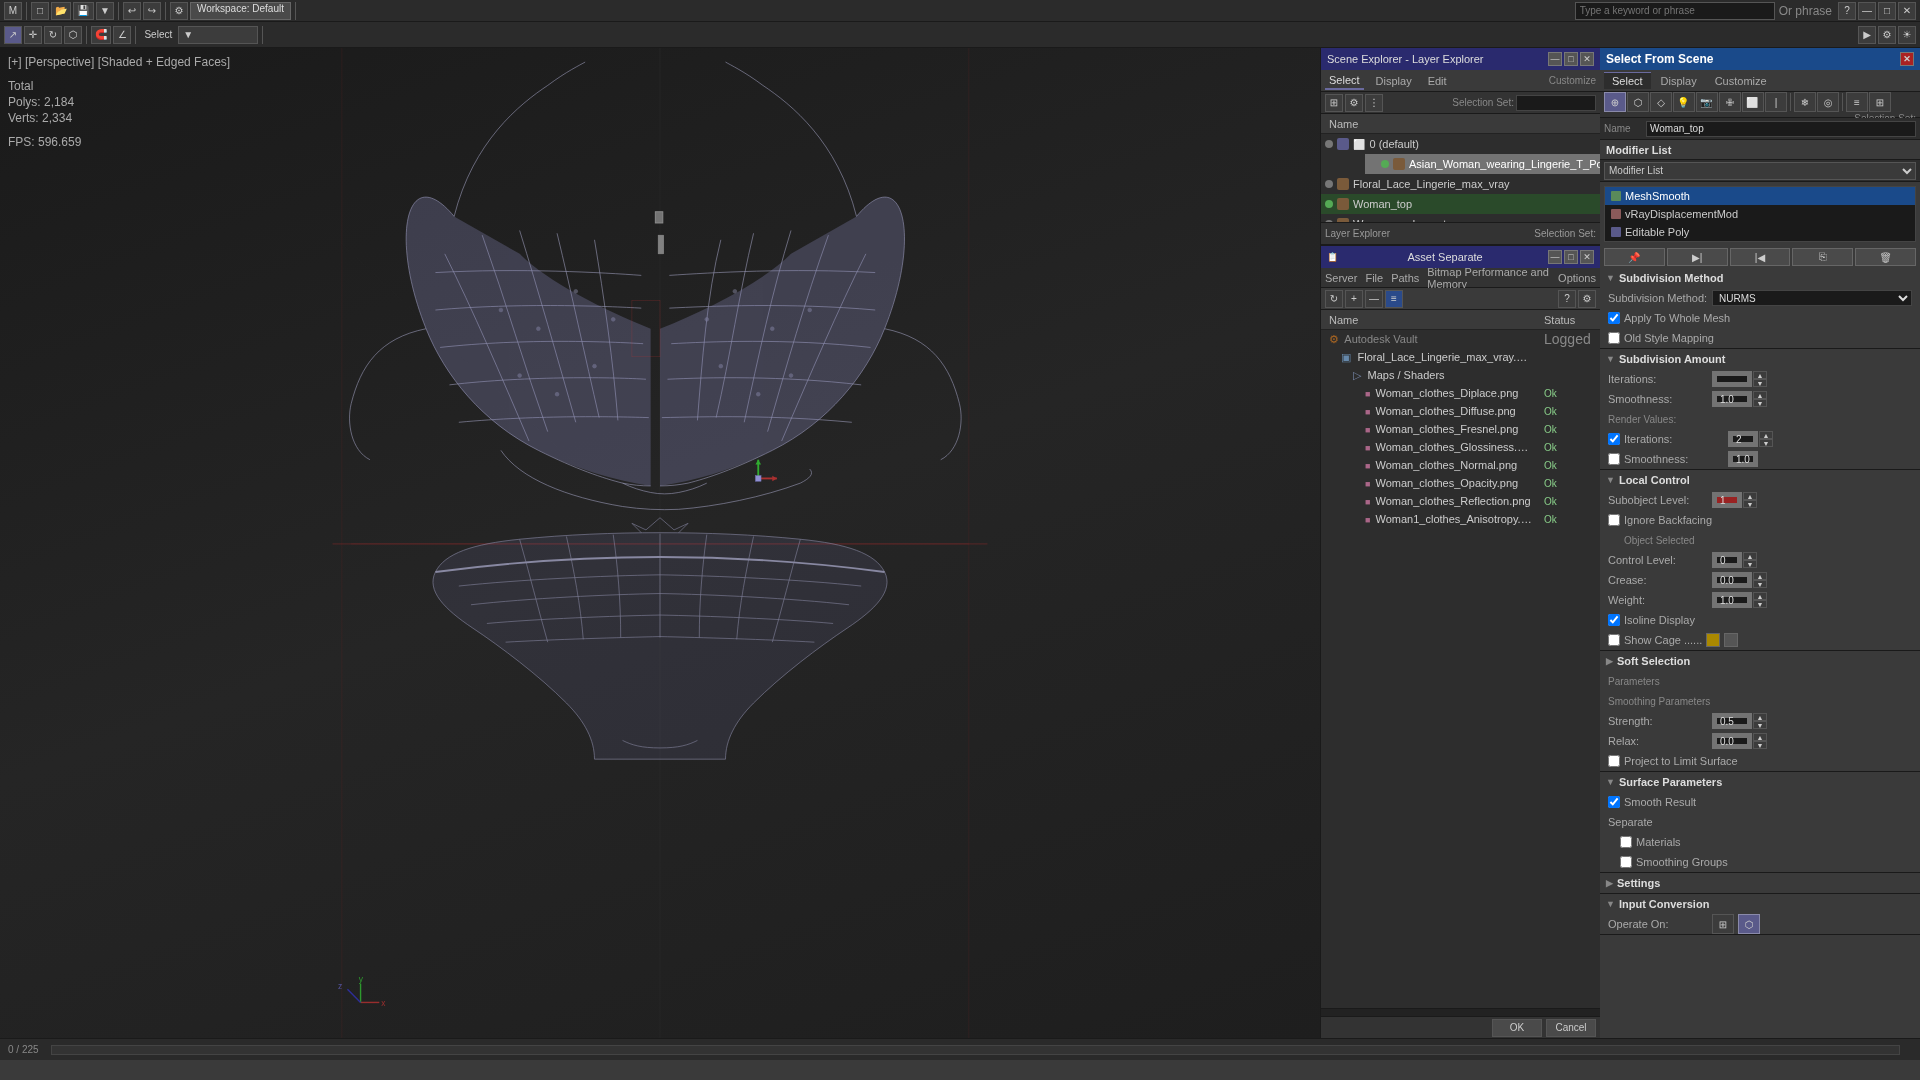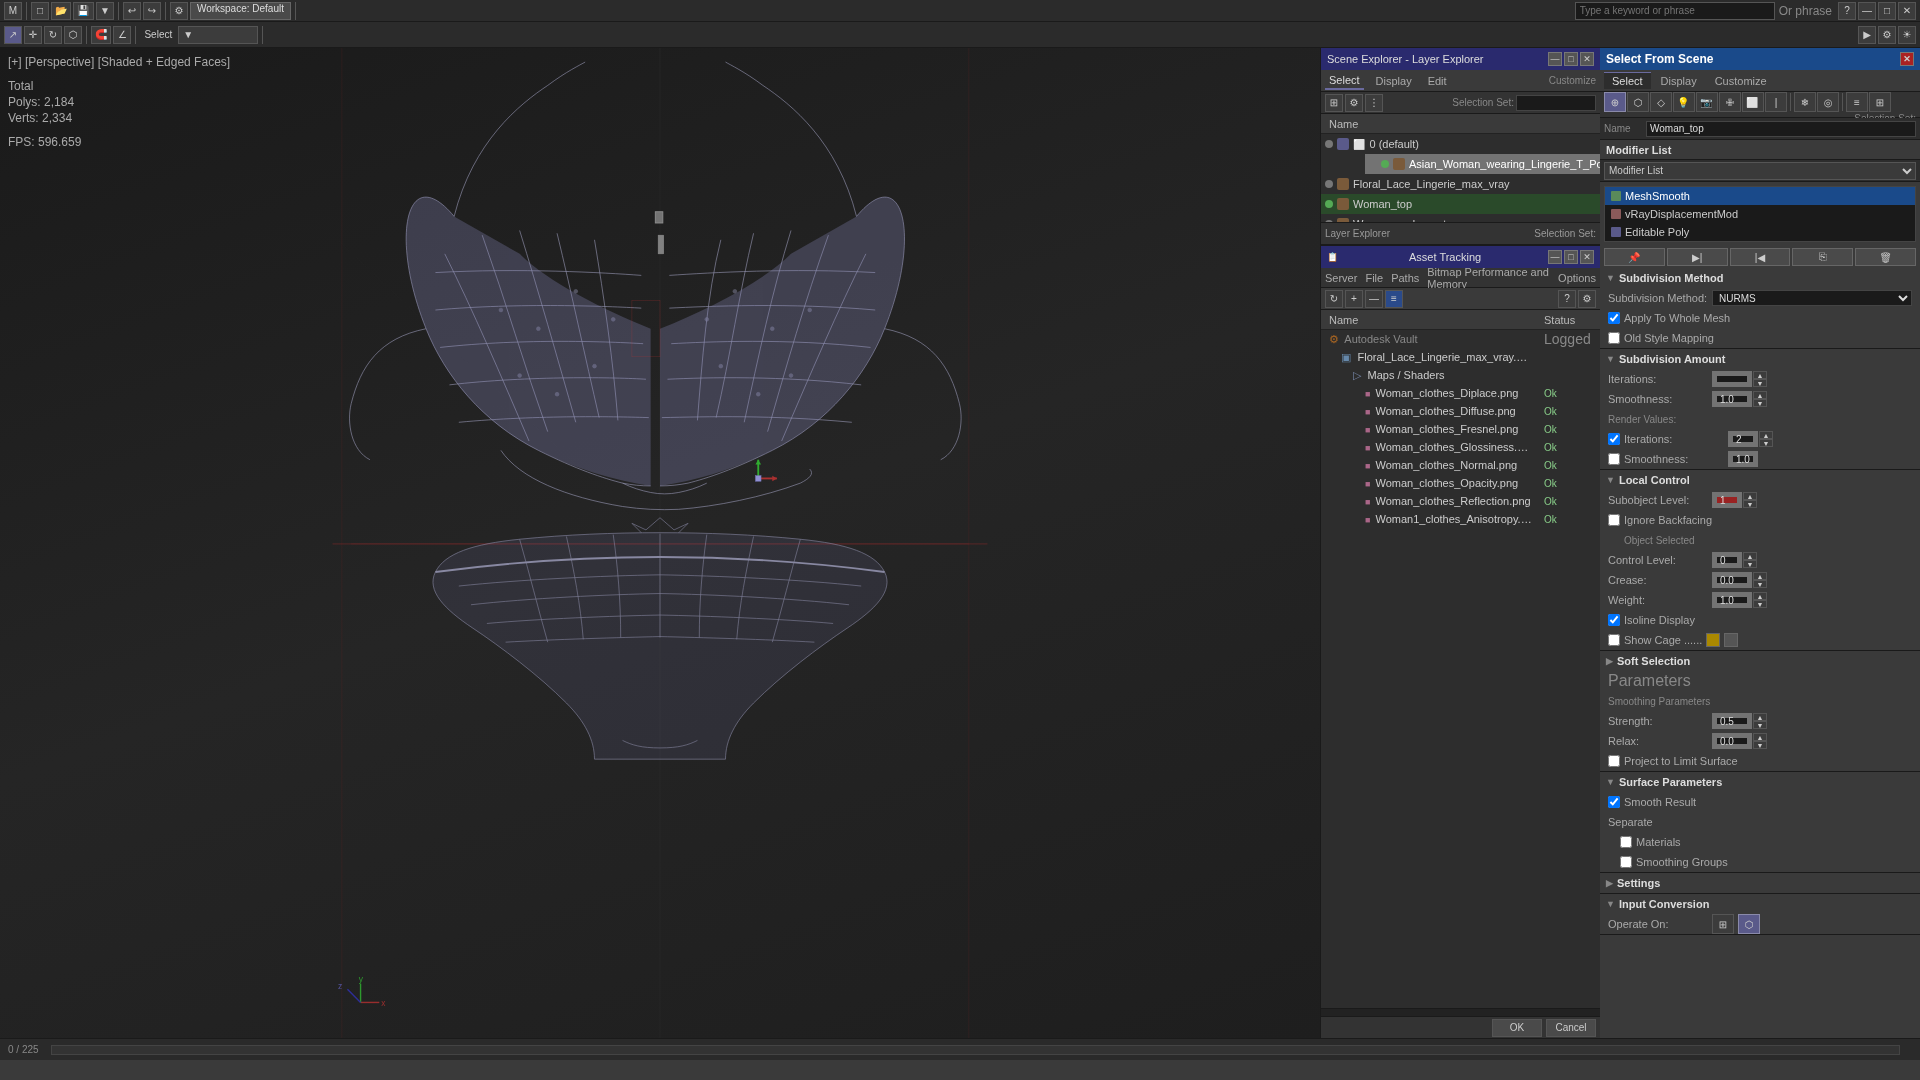--- a/index.html
+++ b/index.html
@@ -745,21 +745,21 @@
       </div>
       <div class="layer-explorer-footer">
         <span class="footer-text">Layer Explorer</span>
         <span style="margin-left:auto;" class="footer-text">Selection Set:</span>
       </div>
     </div>
 
     <div style="display: flex; flex-direction: column; flex: 1; background: #2d2d2d; border-left: 1px solid #1a1a1a; border-top: 2px solid #1a1a1a;">
       <div class="at-title-bar">
         <span style="font-size:9px; margin-right:4px;">📋</span>
-        <span>Asset Tracking</span>
+        <span>Asset Separate</span>
         <div class="panel-title-controls">
           <div class="panel-ctrl-btn">—</div>
           <div class="panel-ctrl-btn">□</div>
           <div class="panel-ctrl-btn">✕</div>
         </div>
       </div>
       <div class="at-menu-bar">
         <span class="at-menu-item">Server</span>
         <span class="at-menu-item">File</span>
         <span class="at-menu-item">Paths</span>
@@ -1081,21 +1081,21 @@
         <div class="small-square grey-square"></div>
       </div>
     </div>
 
     <div class="props-section">
       <div class="props-section-header">
         <span class="chevron">▶</span>
         <span>Soft Selection</span>
       </div>
       <div class="props-row">
-        <span style="font-size:16px; color:#888;">Parameters</span>
+        <span style="font-size:10px; color:#888;">Parameters</span>
       </div>
       <div class="props-row">
         <span style="font-size:10px; color:#888;">Smoothing Parameters</span>
       </div>
       <div class="props-row">
         <span class="props-label">Strength:</span>
         <div class="value-with-spinner">
           <div class="props-value" style="width:40px;">
             <input type="text" style="width: 100%; background: transparent; border: none; color: rgb(221, 221, 221); font-size: 10px;" value="0.5">
           </div>

